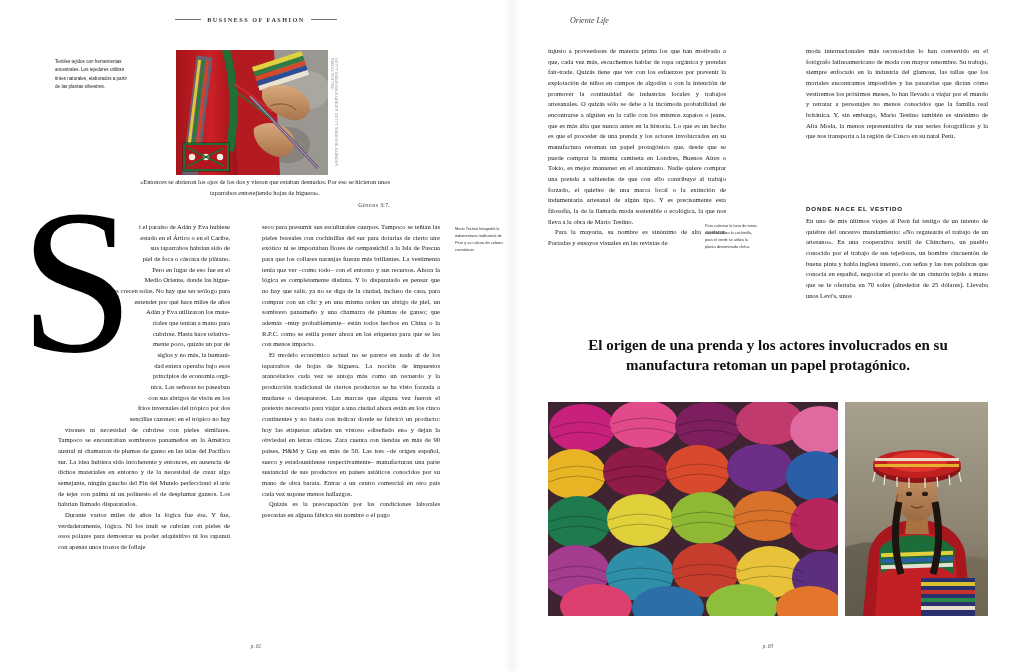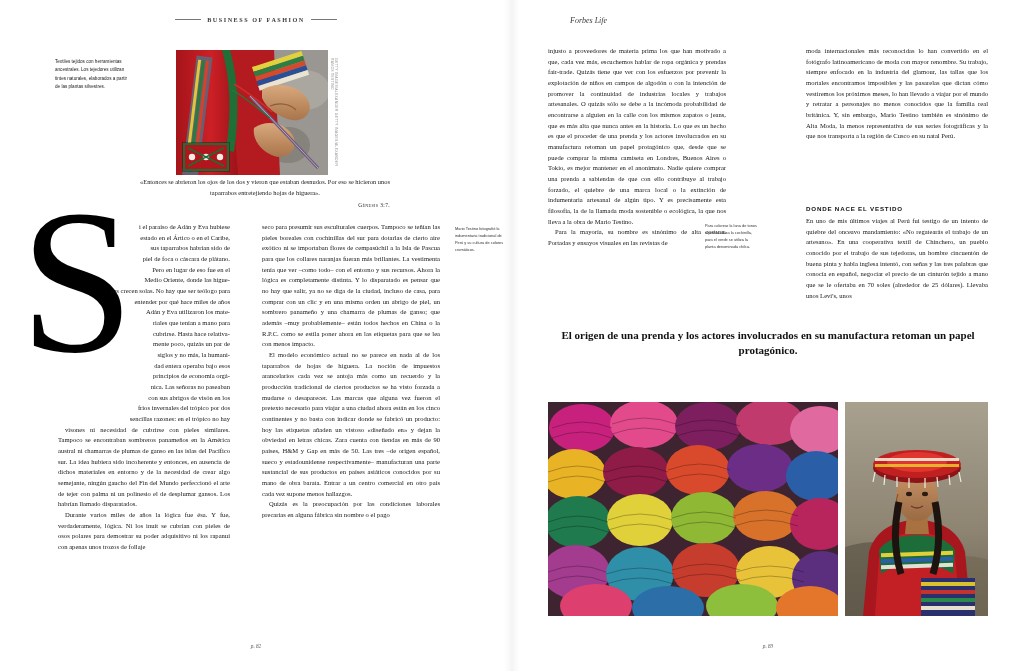--- a/index.html
+++ b/index.html
@@ -114,24 +114,24 @@
     font-size: 3.9px; line-height: 1.8; color: #333;
   }
   .cap-cochinilla {
     position: absolute; left: 705px; top: 222px; width: 52px;
     font-family: "Liberation Sans", sans-serif;
     font-size: 3.9px; line-height: 1.8; color: #333;
   }
 
   
   .pullquote {
-    position: absolute; left: 548px; top: 328px; width: 440px;
+    position: absolute; left: 548px; top: 336px; width: 440px;
     text-align: center;
     font-family: "Liberation Serif", serif;
-    font-weight: bold; font-size: 11px; line-height: 1.33; color: #111;
+    font-weight: bold; font-size: 15px; line-height: 1.33; color: #111;
   }
 
   
   .photo-yarn {
     position: absolute; left: 548px; top: 402px; width: 290px; height: 214px;
     overflow: hidden; background: #5b2a44;
   }
   .photo-woman {
     position: absolute; left: 845px; top: 402px; width: 143px; height: 214px;
     overflow: hidden; background: #8a6a4a;
@@ -268,21 +268,21 @@
     <div class="col col-2">
       <p>seco para presumir sus esculturales cuerpos. Tampoco se teñían las pieles boreales con cochinillas del sur para dotarlas de cierto aire exótico ni se importaban flores de cempasúchil a la Isla de Pascua para que los collares naranjas fueran más brillantes. La vestimenta tenía que ver –como todo– con el entorno y sus recursos. Ahora la lógica es completamente distinta. Y lo disparatado es pensar que no hay que salir, ya no se diga de la ciudad, incluso de casa, para comprar con un clic y en una misma orden un abrigo de piel, un sombrero panameño y una chamarra de plumas de ganso; que además –muy probablemente– están todos hechos en China o la R.P.C. como se estila poner ahora en las etiquetas para que se lea con menos impacto.</p>
       <p>El modelo económico actual no se parece en nada al de los taparrabos de hojas de higuera. La noción de impuestos arancelarios cada vez se antoja más como un recuerdo y la producción tradicional de ciertos productos se ha visto forzada a mudarse o desaparecer. Las marcas que alguna vez fueron el pretexto necesario para viajar a una ciudad ahora están en los cinco continentes y no basta con indicar donde se fabricó un producto: hoy las etiquetas añaden un vistoso «diseñado en» y dejan la obviedad en letras chicas. Zara cuenta con tiendas en más de 90 países, H&amp;M y Gap en más de 50. Las tres –de origen español, sueco y estadounidense respectivamente– manufacturan una parte sustancial de sus productos en países asiáticos conocidos por su mano de obra barata. Entrar a un centro comercial en otro país cada vez supone menos hallazgos.</p>
       <p>Quizás es la preocupación por las condiciones laborales precarias en alguna fábrica sin nombre o el pago</p>
     </div>
 
     <div class="folio folio-left">p. 82</div>
   </div>
 
   <div class="page page-right">
-    <div class="runhead-right">Forbes Life</div>
+    <div class="runhead-right">Oriente Life</div>
   </div>
 
   <div class="gutter"></div>
 
   <div class="col col-3">
     <p>injusto a proveedores de materia prima los que han motivado a que, cada vez más, escuchemos hablar de ropa orgánica y prendas fair-trade. Quizás tiene que ver con los esfuerzos por prevenir la explotación de niños en campos de algodón o con la intención de promover la continuidad de industrias locales y trabajos artesanales. O quizás sólo se debe a la incómoda probabilidad de encontrarse a alguien en la calle con los mismos zapatos o jeans, que es más alta que nunca antes en la historia. Lo que es un hecho es que el proceder de una prenda y los actores involucrados en su manufactura retoman un papel protagónico que, desde que se puede comprar la misma camiseta en Londres, Buenos Aires o Tokio, es mejor mantener en el anonimato. Nadie quiere comprar una prenda a sabiendas de que con ello contribuye al trabajo forzado, el quiebre de una marca local o la extinción de indumentaria artesanal de algún tipo. Y es precisamente esta filosofía, la de la llamada moda sostenible o ecológica, la que nos lleva a la obra de Mario Testino.</p>
     <p>Para la mayoría, su nombre es sinónimo de alta costura. Portadas y ensayos visuales en las revistas de</p>
   </div>
 
   <div class="col col-4">

